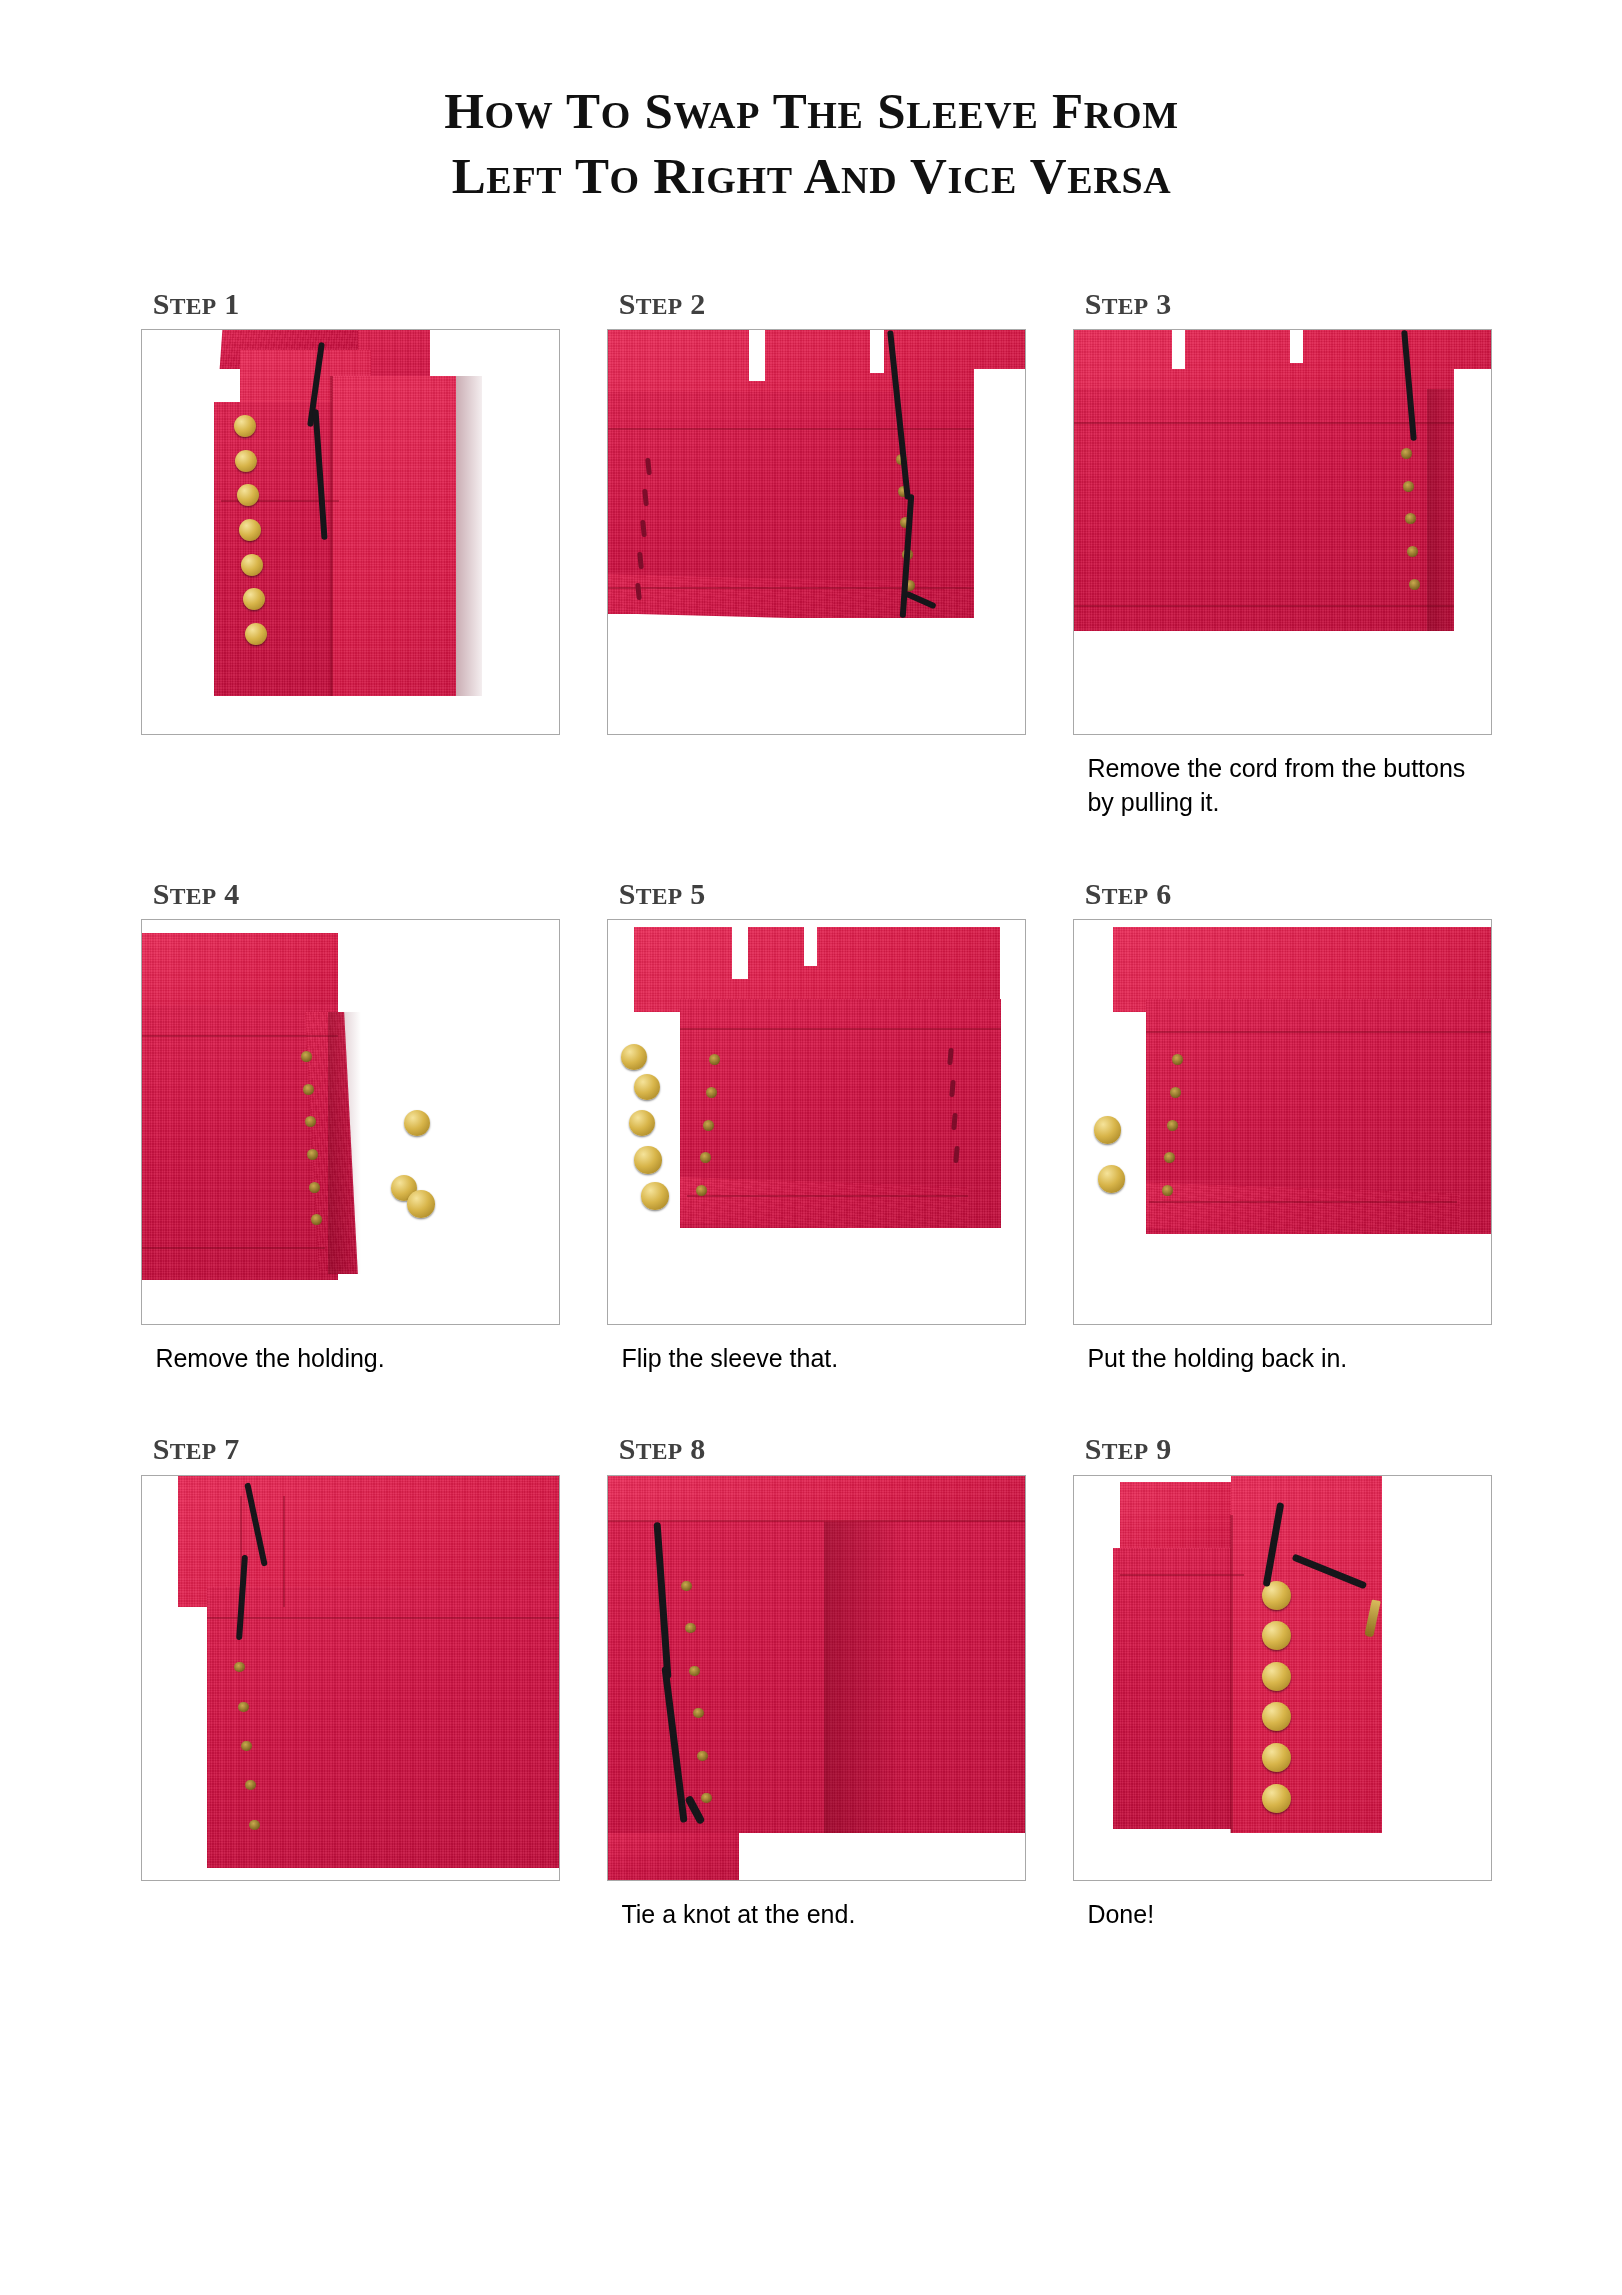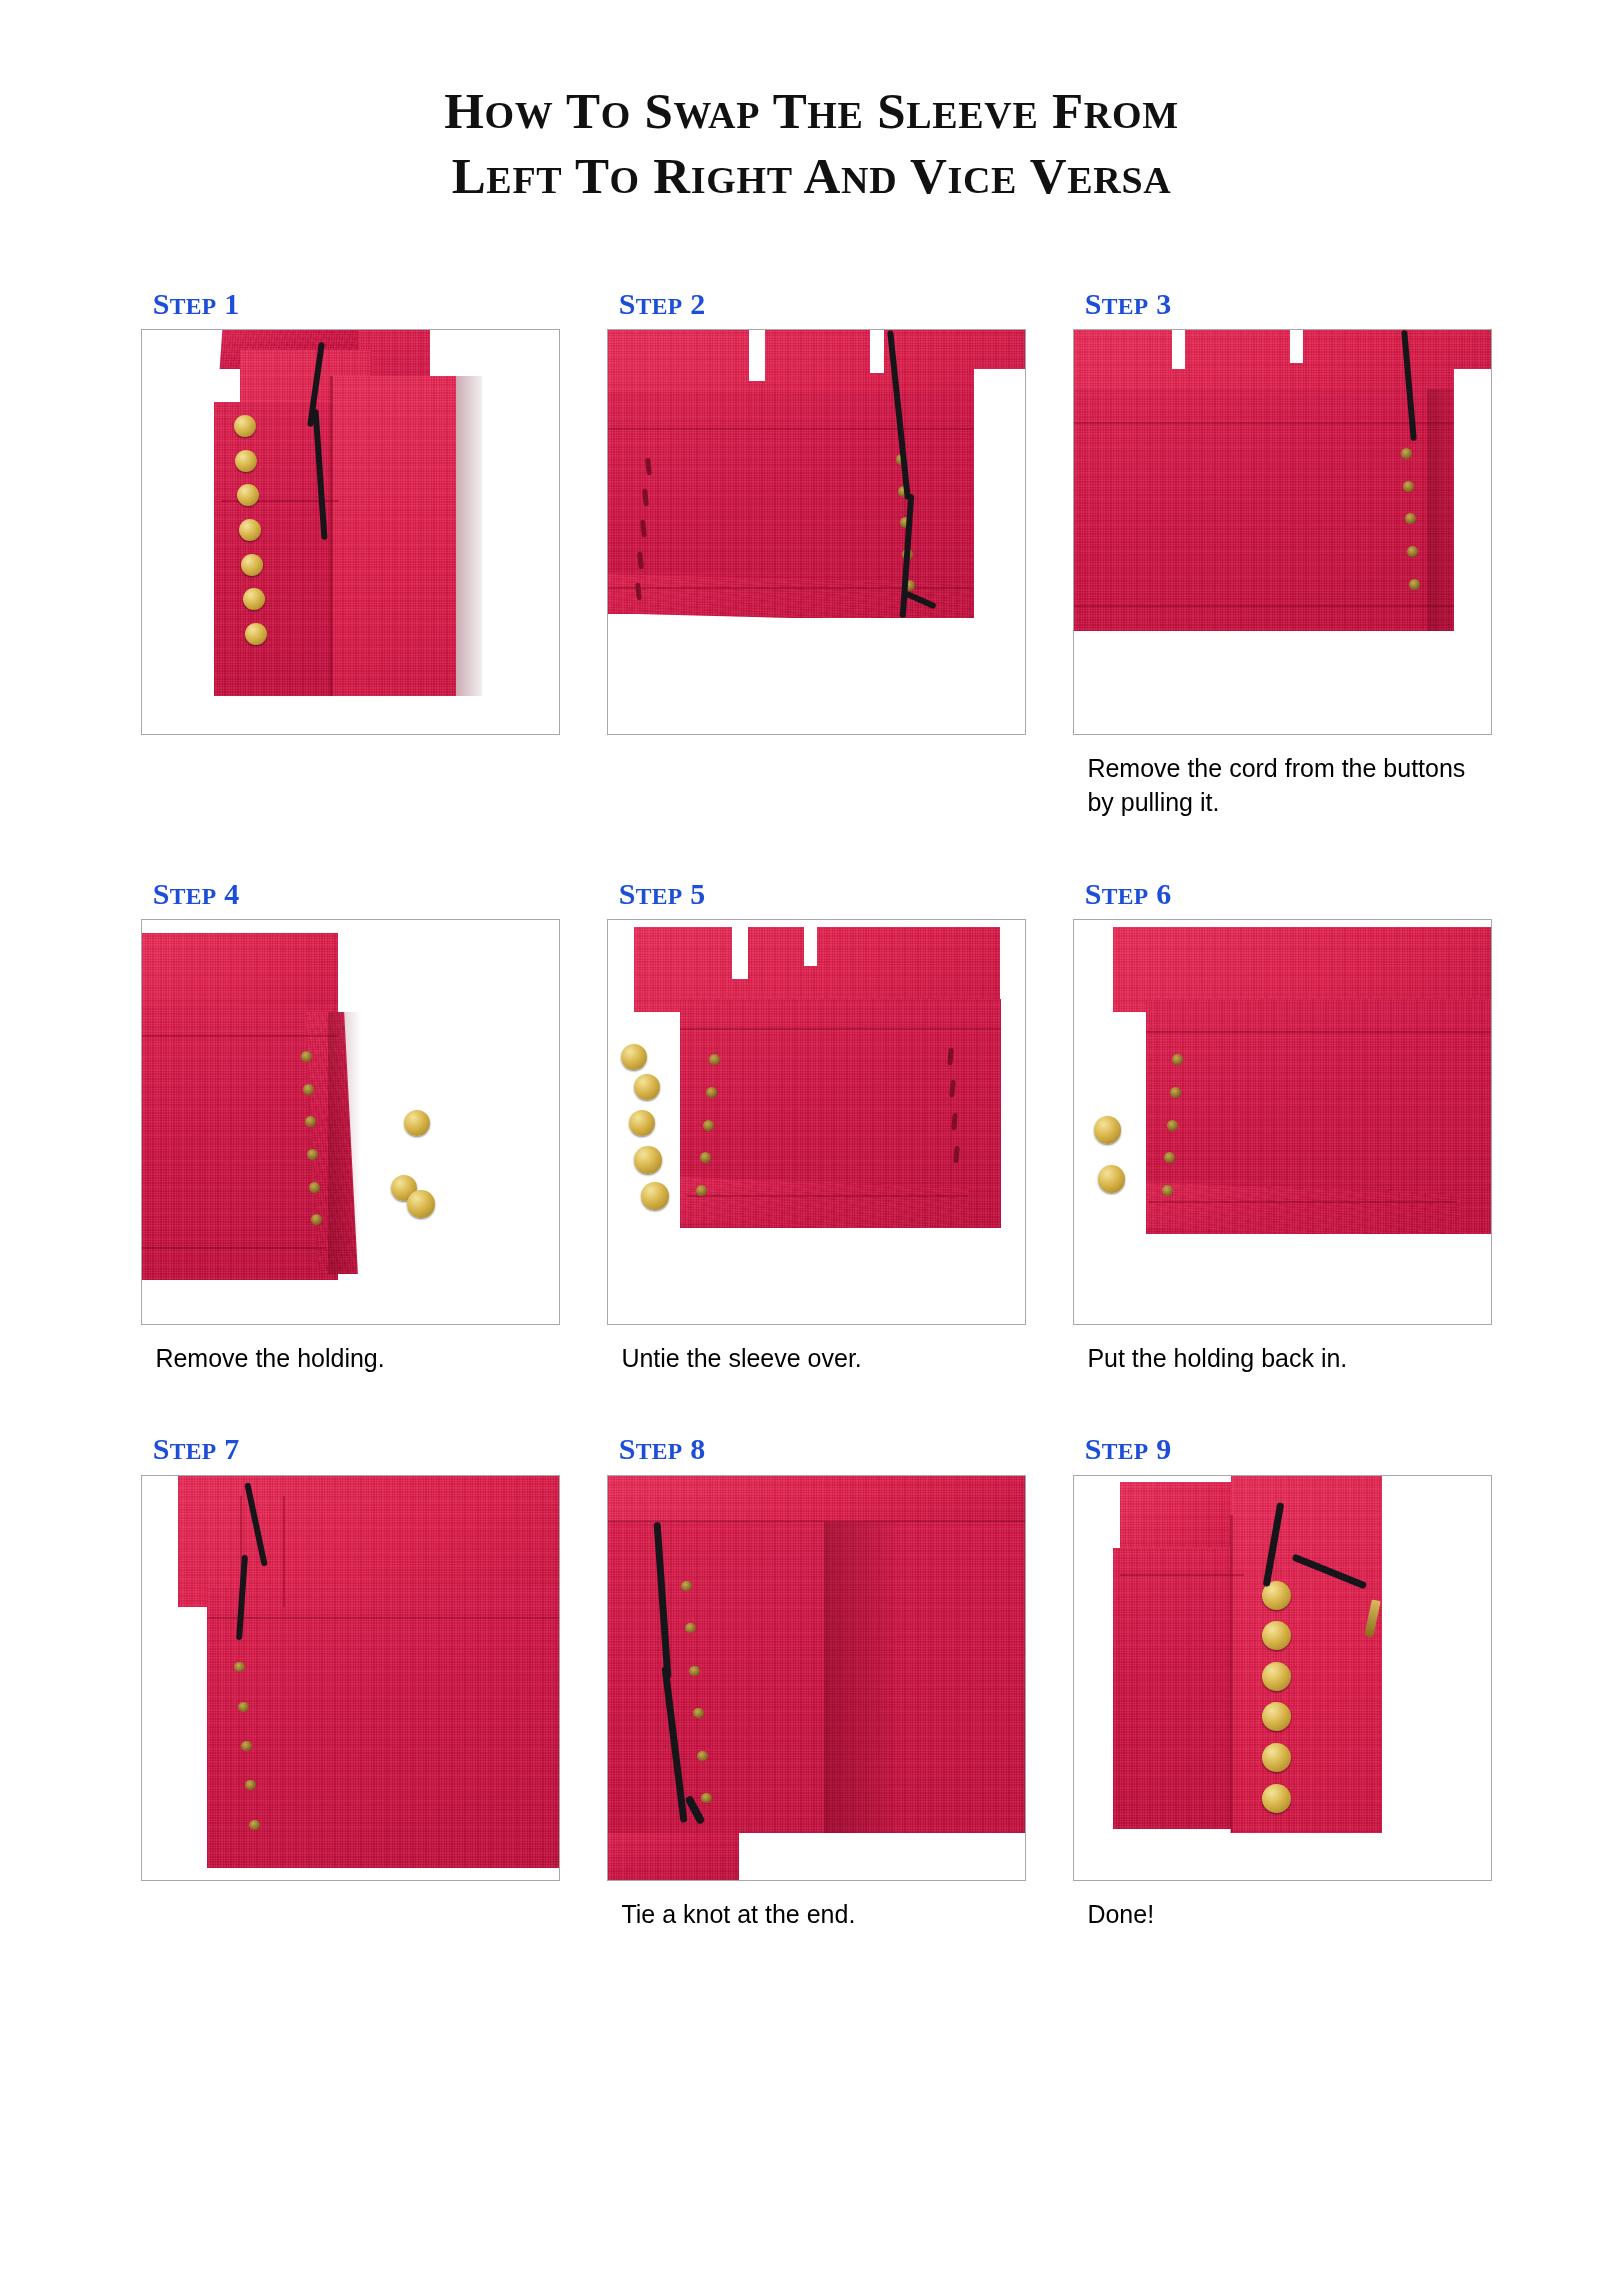--- a/index.html
+++ b/index.html
@@ -58,21 +58,21 @@
     flex-direction: column;
   }
 
   .step-label {
     font-family: "Liberation Serif", serif;
     font-weight: bold;
     font-size: 29px;
     line-height: 1;
     margin-bottom: 10.5px;
     margin-left: 11.8px;
-    color: #1d4ed8;
+    color: #404040;
     letter-spacing: 0.3px;
   }
 
   .photo-frame {
     position: relative;
     width: 419px;
     height: 406px;
     border: 1.3px solid #a8a8a8;
     background: #ffffff;
     overflow: hidden;
@@ -302,21 +302,21 @@
         <div class="slit" style="left:346px; top:226px; transform:rotate(5deg);"></div>
 
         <div class="button-gold" style="left:13px; top:124px; width:26px; height:26px;"></div>
         <div class="button-gold" style="left:26px; top:154px; width:26px; height:26px;"></div>
         <div class="button-gold" style="left:21px; top:190px; width:26px; height:26px;"></div>
         <div class="button-gold" style="left:26px; top:226px; width:27.5px; height:27.5px;"></div>
         <div class="button-gold" style="left:33px; top:262px; width:27.5px; height:27.5px;"></div>
 
         <div class="whitegap" style="left:0; top:308px; width:419px; height:98px;"></div>
       </div>
-      <div class="caption">Untie the sleeve over.</div>
+      <div class="caption">Flip the sleeve that.</div>
     </div>
 
     <div class="step">
       <div class="step-label"><span><span style="font-size: 30px;">S</span><span style="font-size: 23.6px;">TEP</span></span> <span><span style="font-size: 30px;">6</span><span style="font-size: 23.6px;"></span></span></div>
       <div class="photo-frame">
         <div class="cloth light" style="left:39px; top:6.5px; width:380px; height:85px;"></div>
         <div class="cloth" style="left:72px; top:79px; width:347px; height:236px;"></div>
         <div class="cloth" style="left:72px; top:268px; width:314px; height:46px; transform:skewY(2deg);"></div>
         <div class="seam" style="left:72px; top:111px; width:347px; height:2px;"></div>
         <div class="seam" style="left:75px; top:281px; width:308px; height:2px;"></div>

